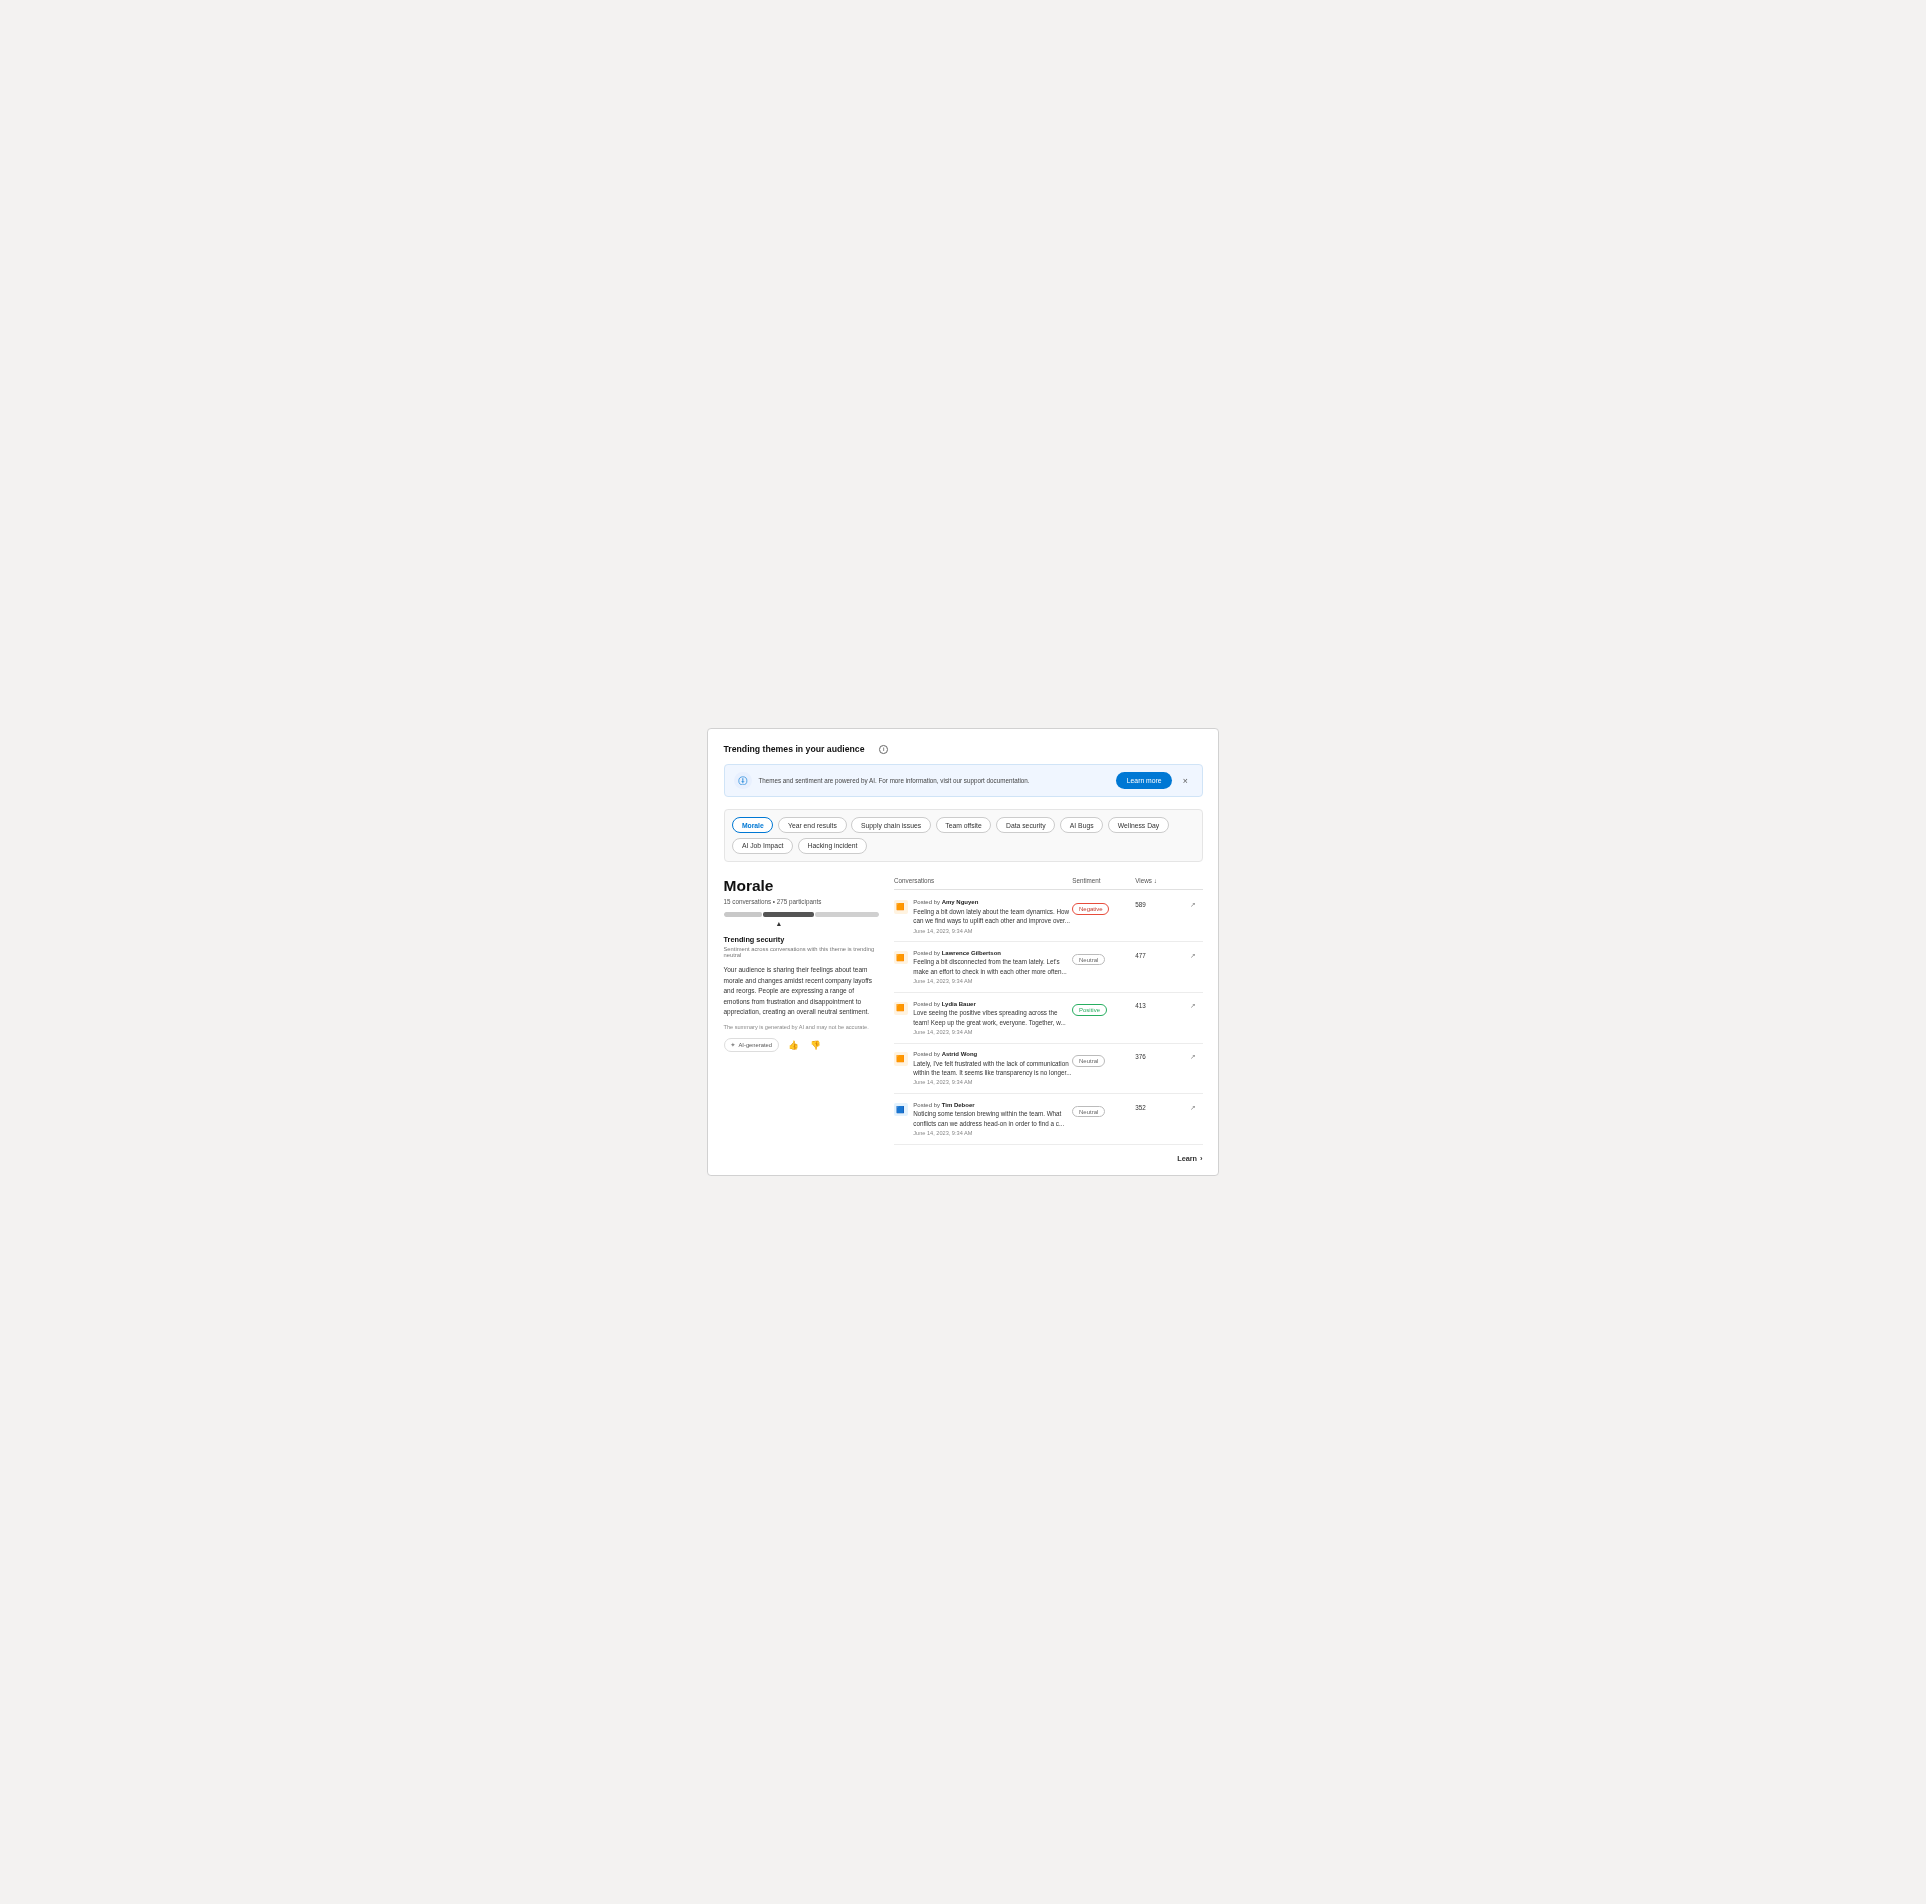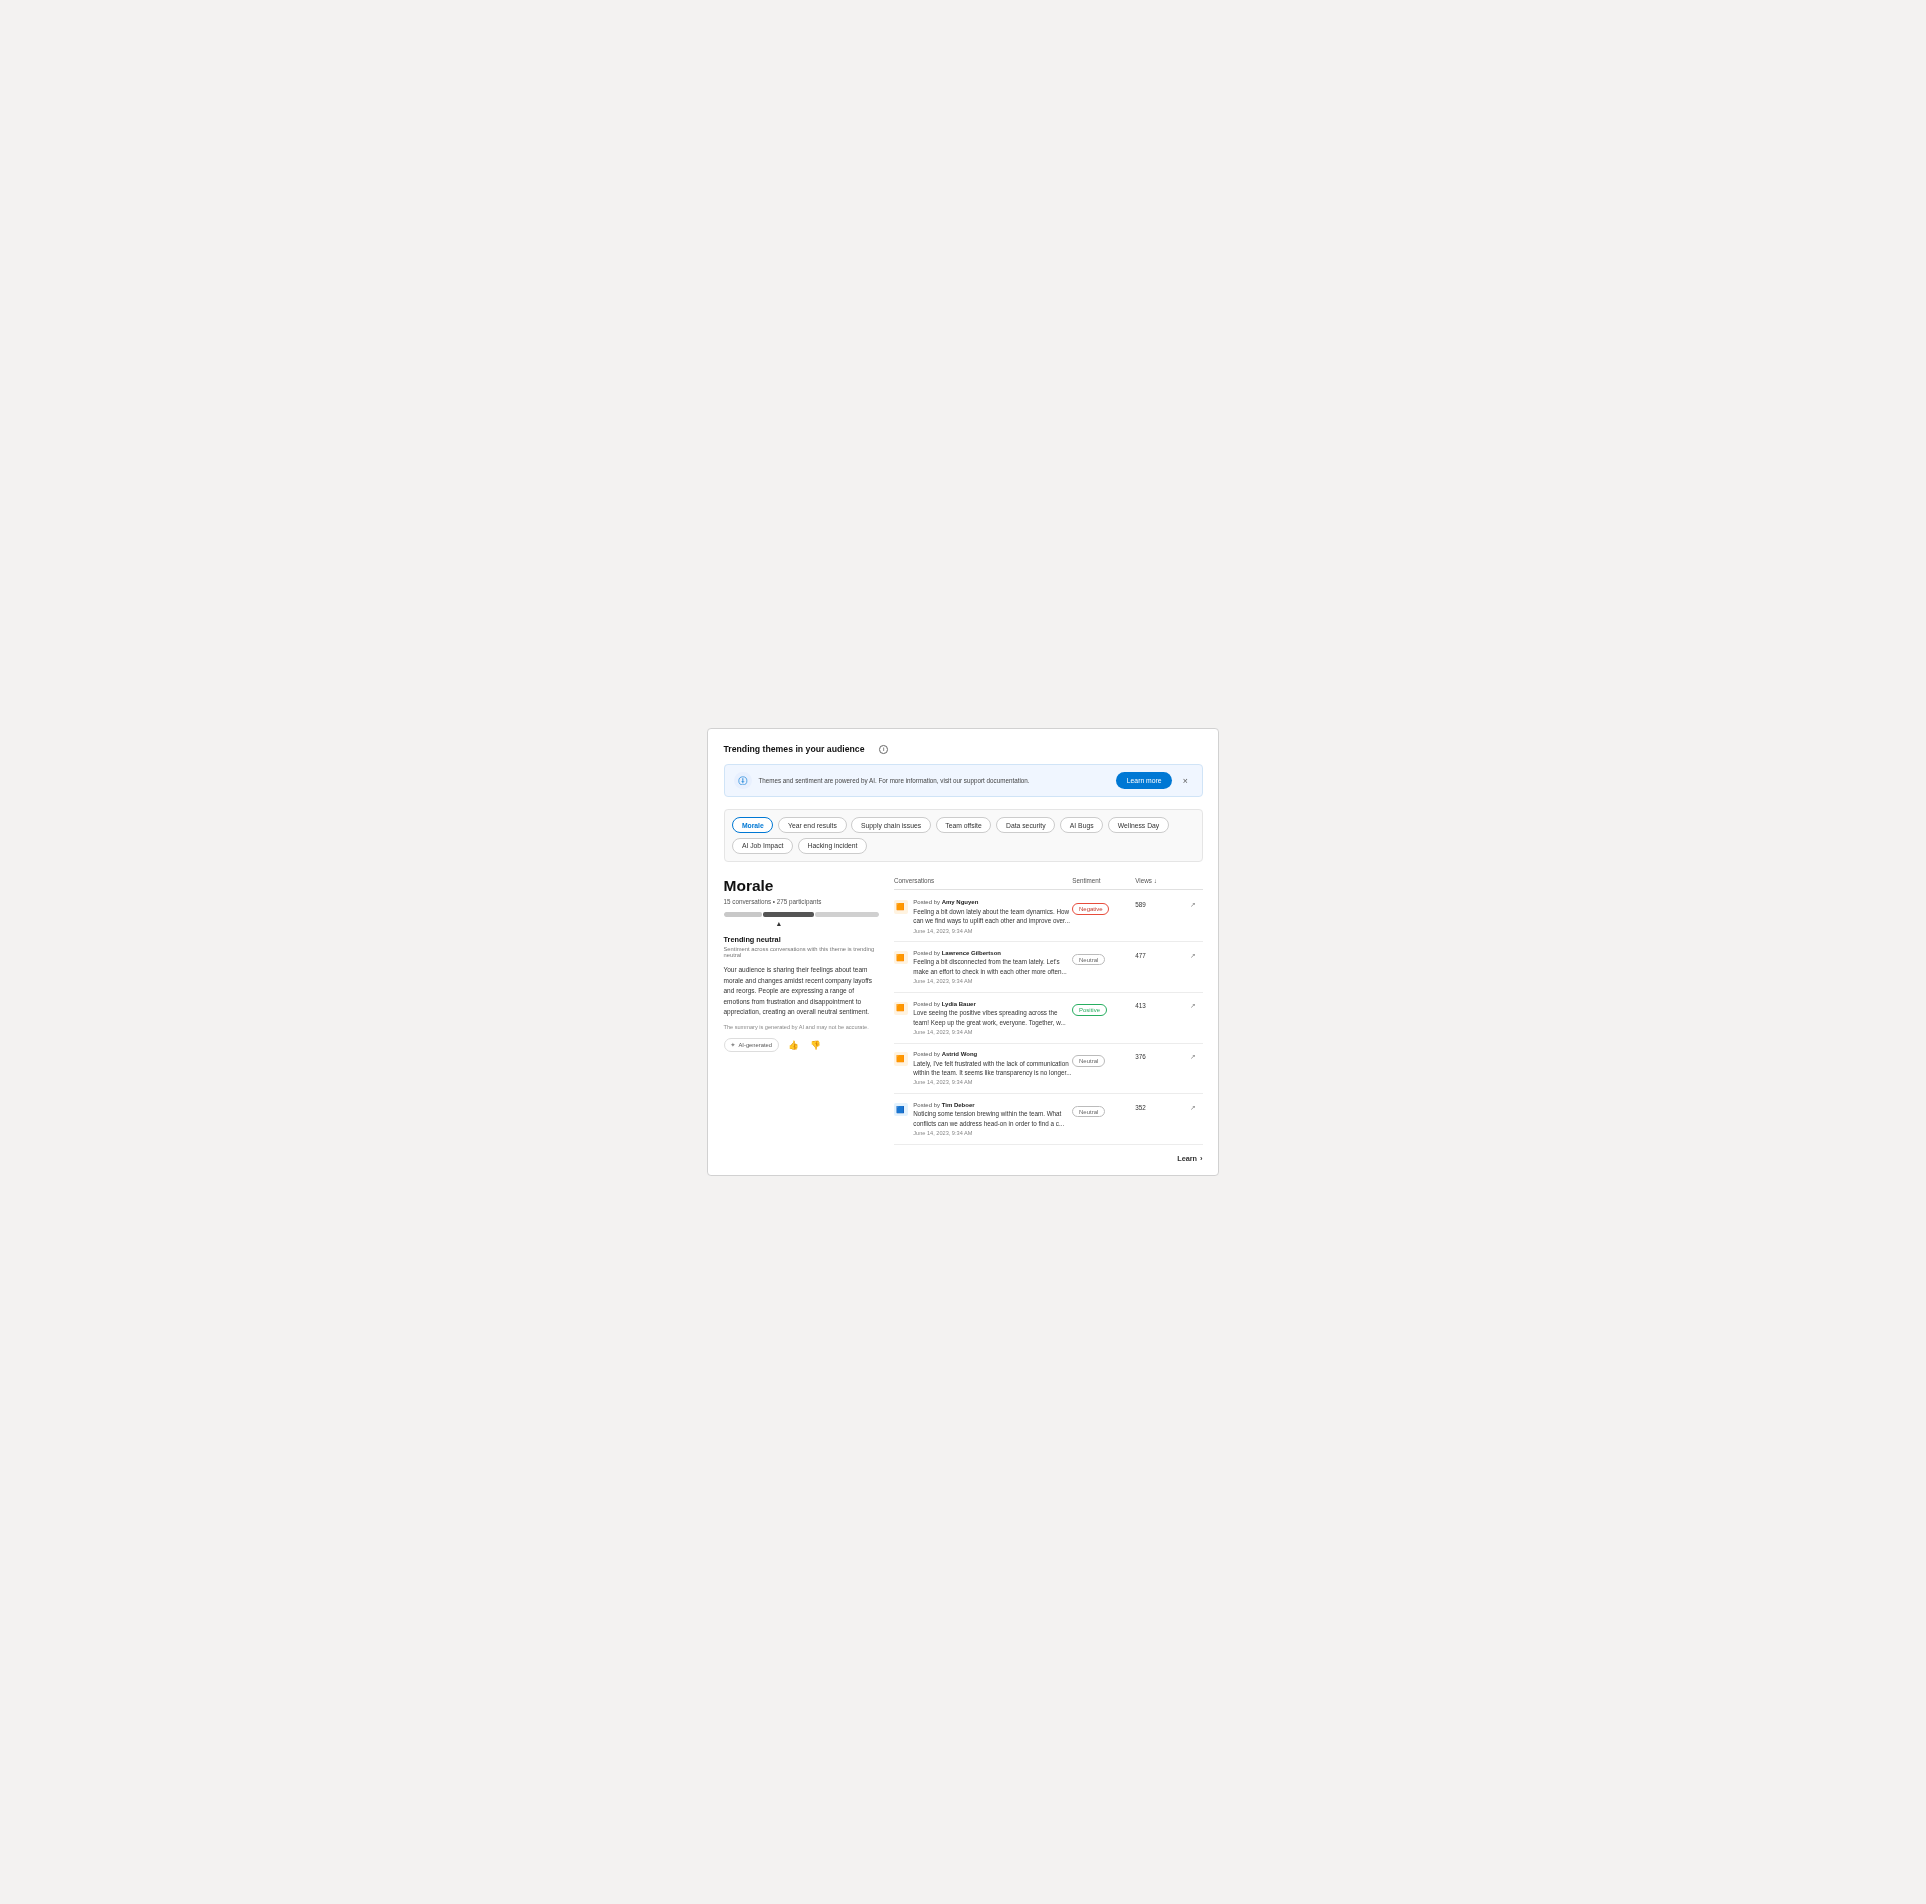--- a/index.html
+++ b/index.html
@@ -379,21 +379,21 @@
         <span>275 participants</span>
       </div>
 
       <div class="sentiment-bar">
         <div class="bar-neg"></div>
         <div class="bar-neu"></div>
         <div class="bar-pos"></div>
       </div>
       <div class="bar-arrow">▲</div>
 
-      <div class="trending-neutral">Trending neutral</div>
+      <div class="trending-neutral">Trending security</div>
       <div class="trending-subtitle">Sentiment across conversations with this theme is trending neutral</div>
 
       <div class="morale-desc">Your audience is sharing their feelings about team morale and changes amidst recent company layoffs and reorgs. People are expressing a range of emotions from frustration and disappointment to appreciation, creating an overall neutral sentiment.</div>
       <div class="ai-disclaimer">The summary is generated by AI and may not be accurate.</div>
 
       <div class="ai-generated-row">
         <div class="ai-generated-label">
           <span class="ai-star">✦</span>
           <span>AI-generated</span>
         </div>

